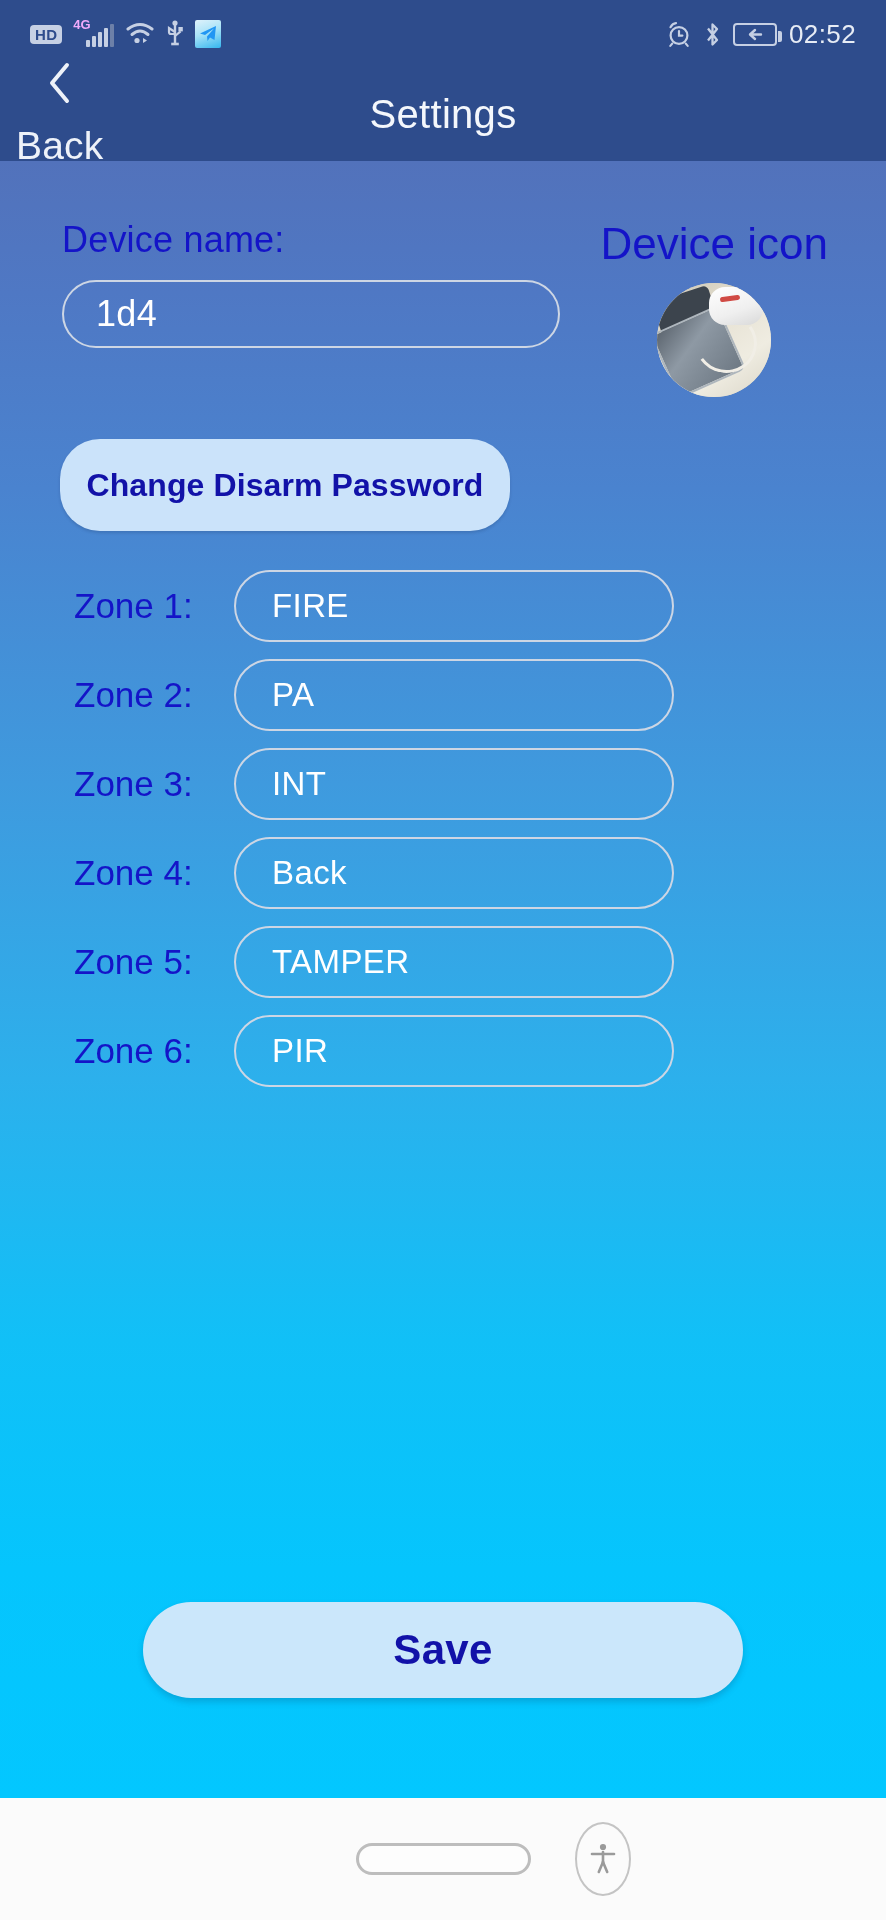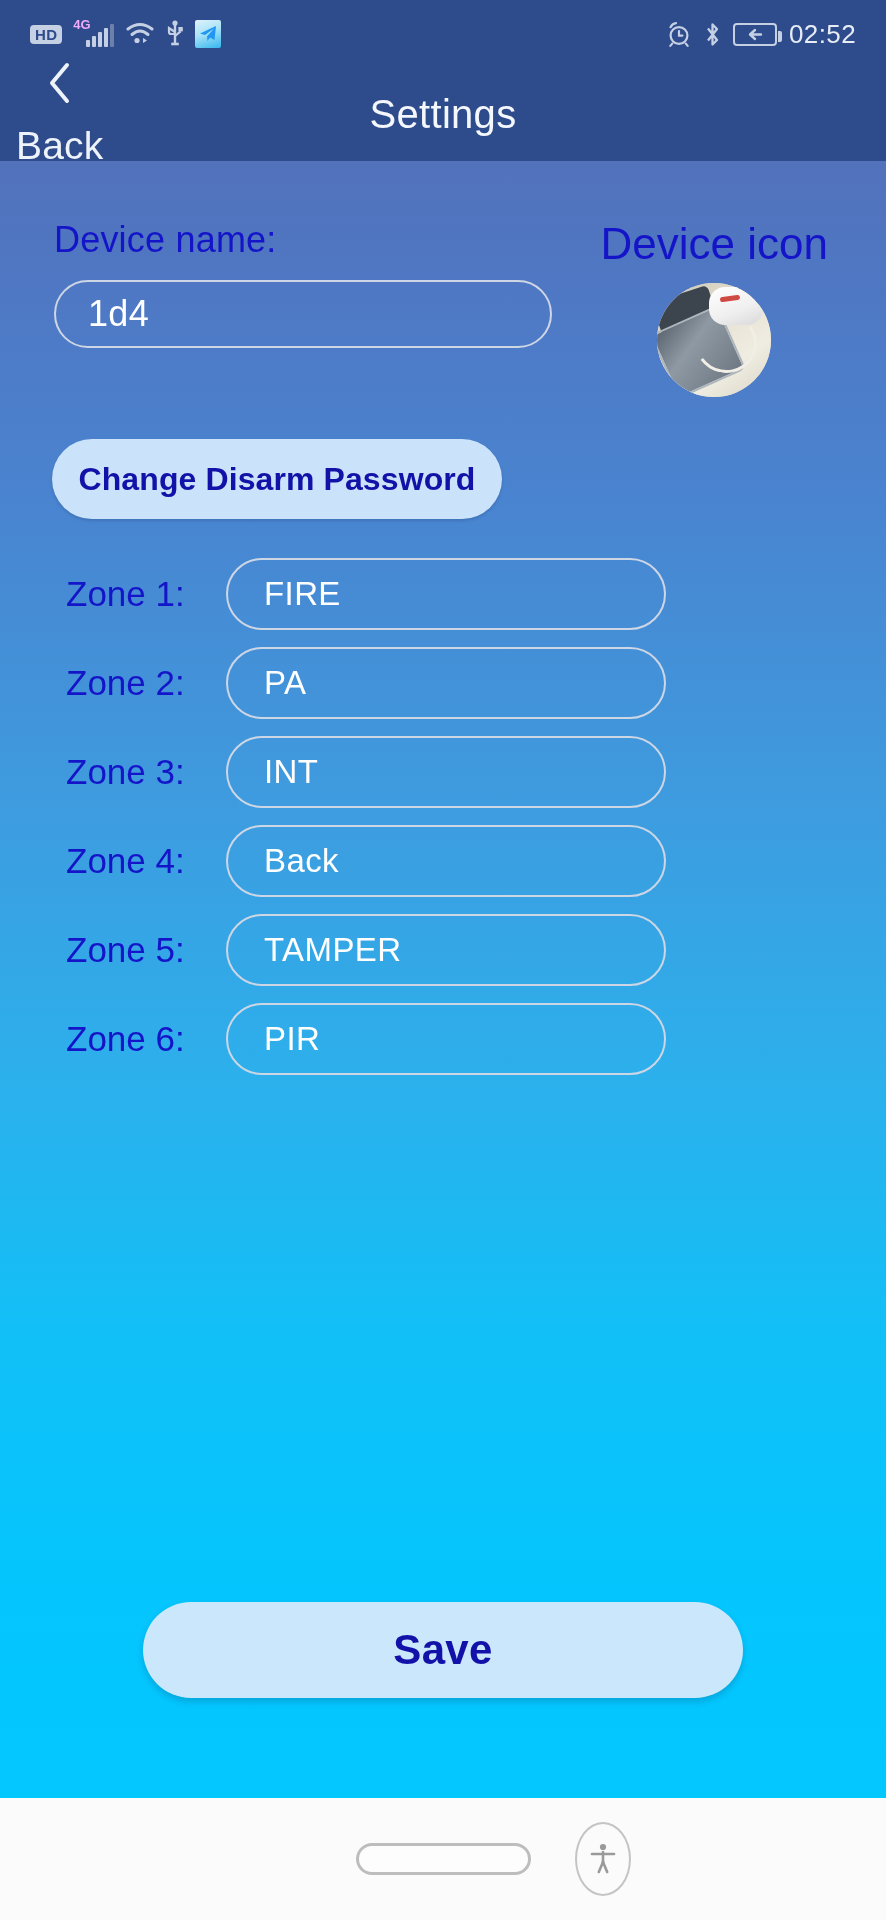--- a/index.html
+++ b/index.html
@@ -94,21 +94,21 @@
     position:relative;
     background:linear-gradient(180deg,
       #5272bb 0%,
       #4f78c4 8%,
       #4a83cf 20%,
       #3f9ade 38%,
       #2cb0ec 56%,
       #11c0f7 72%,
       #05c5fd 86%,
       #03c7ff 100%);
-    padding:0 0 0 4px;
+    padding:0 0 0 12px;
     overflow:hidden;
   }
 
   
   .devname-row {
     display:flex; align-items:flex-start;
     padding:58px 36px 0 50px;
   }
   .devname-col { flex:0 0 auto; width:500px; }
   .label-blue {
@@ -171,21 +171,21 @@
     position:absolute; left:38px; top:30px;
     width:62px; height:60px;
     border:3px solid #f1eee6; border-radius:50%;
     border-top-color:transparent; border-left-color:transparent;
     transform:rotate(10deg);
   }
 
   
   .cdp-btn {
     margin:42px 0 0 48px;
-    width:450px; height:80px;
+    width:450px; height:92px;
     background:#cbe3fa; border-radius:40px;
     display:flex; align-items:center; justify-content:center;
     box-shadow:0 2px 3px rgba(20,40,80,0.18);
     cursor:pointer;
   }
   .cdp-text {
     color:#1212a8; font-size:32px; font-weight:bold; letter-spacing:0.1px;
   }
 
   

